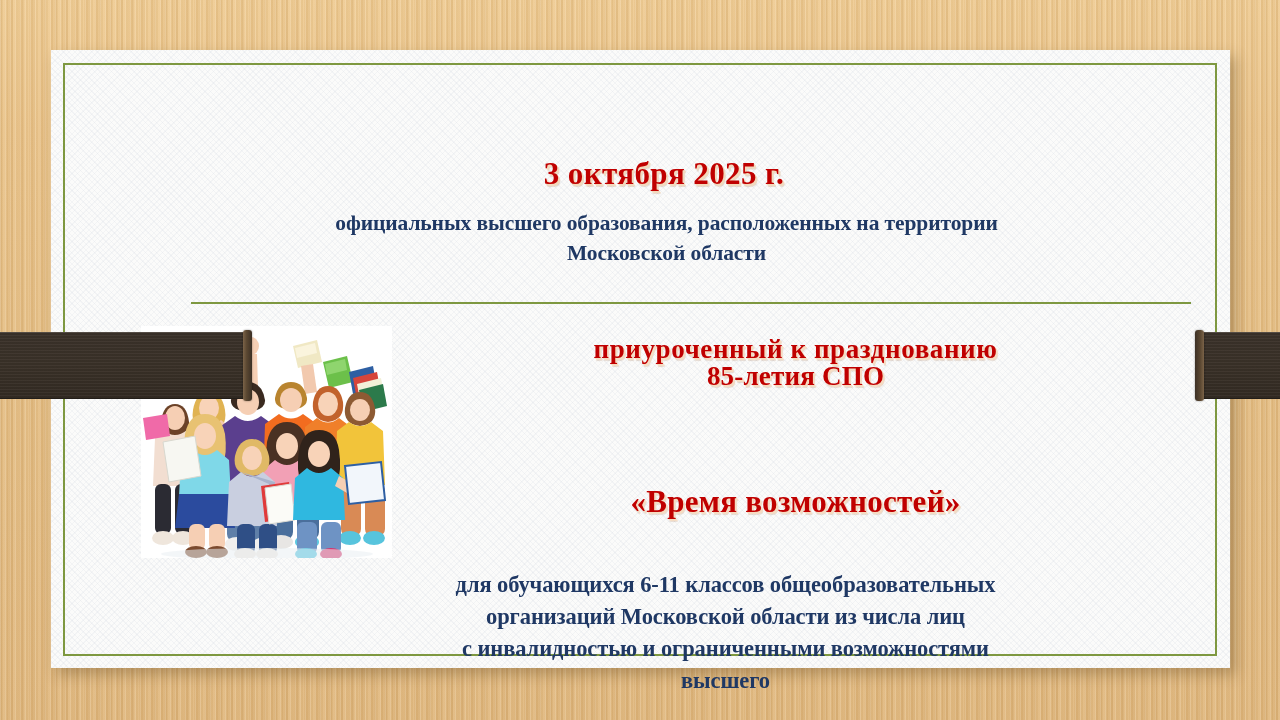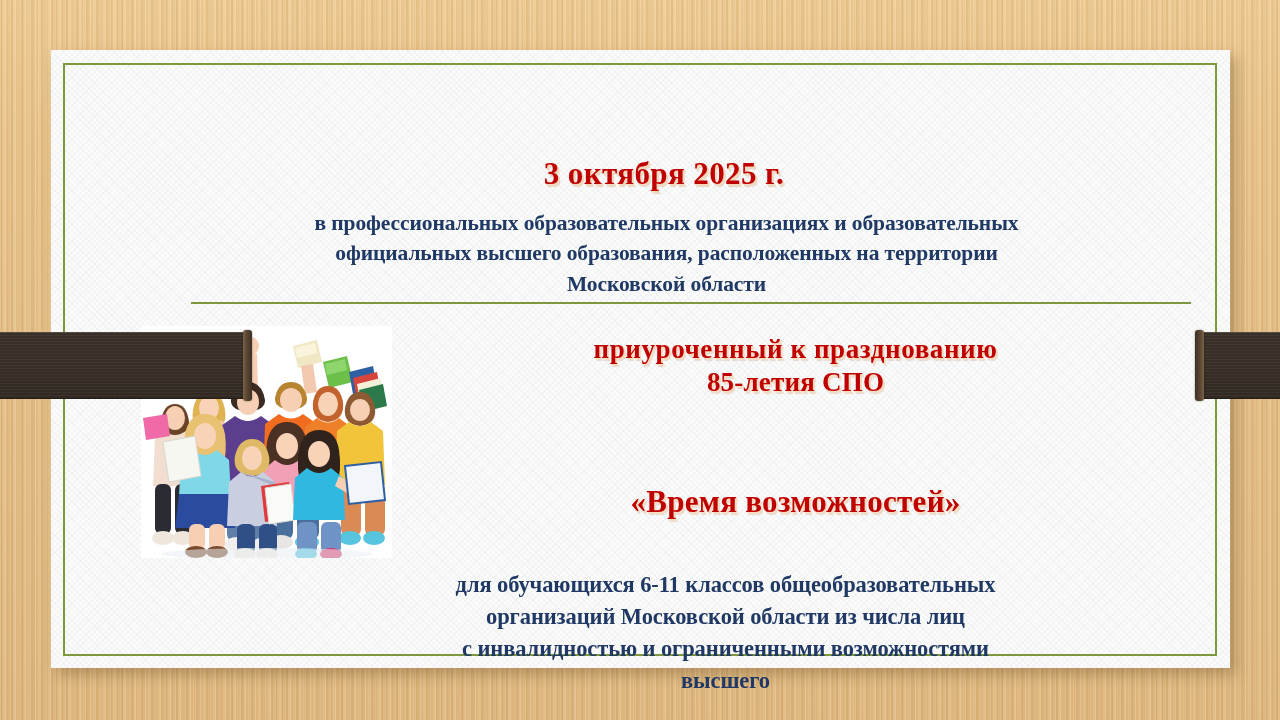--- a/index.html
+++ b/index.html
@@ -181,21 +181,21 @@
     color: #c00000;
     line-height: 1.0;
     letter-spacing: 0.2px;
     text-shadow:
       1px 1px 0 #f6dcc2,
       2px 2px 0 rgba(246,220,194,0.85),
       2px 3px 1px rgba(160,110,70,0.22);
   }
   .main-title .l1 { display: block; font-size: 29px; letter-spacing: 0.3px; }
   .main-title .l2 { display: block; font-size: 27px; margin-top: 12px; letter-spacing: 0.6px; text-align: center; }
-  .main-title .l3 { display: block; font-size: 27px; margin-top: 6px; }
+  .main-title .l3 { display: block; font-size: 27px; }
 
   .slogan {
     position: absolute;
     left: 350px;
     right: 40px;
     top: 434px;
     text-align: center;
     font-size: 31px;
     font-weight: bold;
     color: #c00000;
@@ -245,21 +245,20 @@
   <div class="ribbon-cap ribbon-cap-right"></div>
 
   <div class="card">
     <div class="card-border"></div>
 
     <div class="content">
 
       <div class="date-line">3 октября 2025 г.</div>
 
       <div class="subtitle-block">
-        <div>в профессиональных образовательных организациях и образовательных</div>
         <div>официальных высшего образования, расположенных на территории</div>
         <div>Московской области</div>
       </div>
 
       <div class="divider"></div>
 
       <div class="photo">
         <svg width="251" height="232" viewBox="0 0 251 232" xmlns="http://www.w3.org/2000/svg">
           <rect width="251" height="232" fill="#ffffff"></rect>
 

